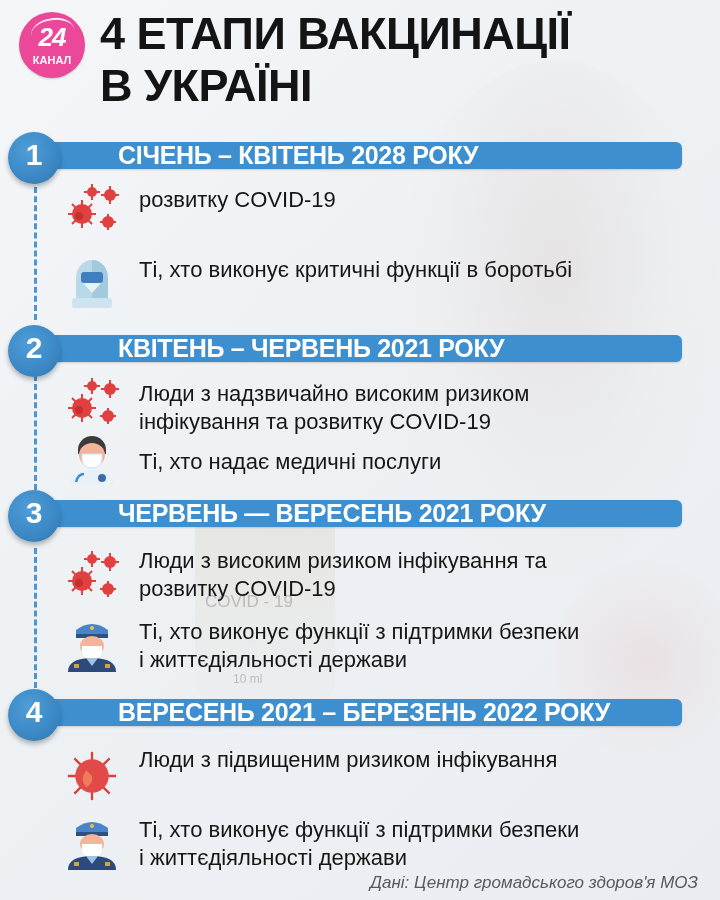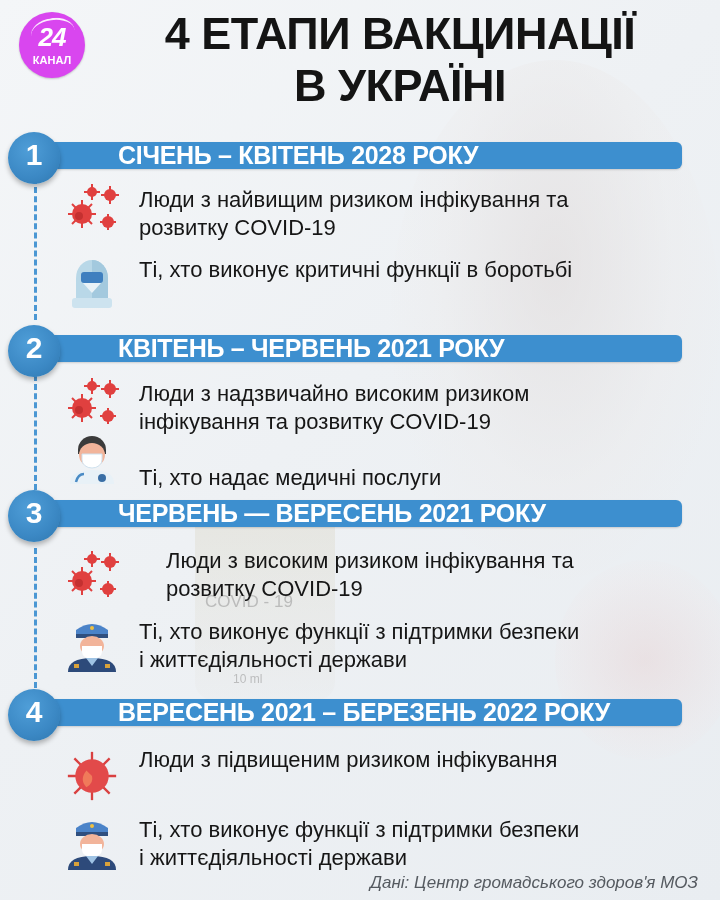--- a/index.html
+++ b/index.html
@@ -25,30 +25,30 @@
   .bg-decor .vial-text1 { position: absolute; left: 205px; top: 592px; color: rgba(150,150,150,0.55); font-size: 17px; }
   .bg-decor .vial-text2 { position: absolute; left: 233px; top: 672px; color: rgba(150,150,150,0.55); font-size: 12px; }
   .bg-decor .watermark {
     position: absolute; left: 555px; top: 560px; width: 180px; height: 200px;
     border-radius: 50%;
     background: radial-gradient(circle, rgba(230,200,200,0.35) 0%, rgba(240,220,220,0.15) 60%, rgba(255,255,255,0) 80%);
   }
 
   .logo {
     position: absolute; left: 19px; top: 12px; width: 66px; height: 66px;
-    border-radius: 50%; background: #d946ef;
+    border-radius: 50%; background: #ec4899;
     box-shadow: 0 1px 2px rgba(0,0,0,0.2);
     color: #fff; text-align: center;
   }
   .logo .num { position: absolute; left: 0; right: 0; top: 10px; font-size: 26px; font-weight: bold; font-style: italic; letter-spacing: -1px; }
   .logo .arc { position: absolute; left: 12px; top: 6px; width: 44px; height: 30px; border-top: 2px solid #fff; border-radius: 50% 50% 0 0; transform: rotate(-8deg); opacity: 0.9; }
   .logo .kanal { position: absolute; left: 0; right: 0; top: 42px; font-size: 11px; font-weight: bold; }
 
   .title {
-    position: absolute; left: 100px; top: 8px; width: 600px; text-align: center;
+    position: absolute; left: 100px; top: 8px; width: 600px; text-align: left;
     font-weight: bold; font-size: 45px; line-height: 52px; color: #141414; letter-spacing: -0.5px;
   }
 
   .stage { position: absolute; left: 0; width: 720px; }
   .stage-bar {
     position: absolute; left: 34px; top: 0; width: 648px; height: 27px;
     background: #3d8fcf; border-radius: 0 6px 6px 0;
     box-shadow: 0 1px 2px rgba(0,0,0,0.15);
   }
   .stage-bar .label {
@@ -163,21 +163,20 @@
   <div class="stage-bar">
     <span class="label">СІЧЕНЬ – КВІТЕНЬ 2028 РОКУ</span>
   </div>
   <div class="stage-num">1</div>
 </div>
 <div class="item" style="top:186px;">
   <svg class="icon" viewBox="0 0 60 56" style="top:-4px;">
       <use href="#virus1"></use>
     </svg>
   <div class="text" style="top:0;">
-    <div>Люди з найвищим ризиком інфікування та</div>
     <div>розвитку COVID-19</div>
   </div>
 </div>
 <div class="item" style="top:256px;">
   <svg class="icon" viewBox="0 0 60 56" style="top:-2px;">
       <use href="#suit"></use>
     </svg>
   <div class="text" style="top:0;">
     <div>Ті, хто виконує критичні функції в боротьбі</div>
   </div>
@@ -196,37 +195,37 @@
     </svg>
   <div class="text" style="top:0;">
     <div>Люди з надзвичайно високим ризиком</div>
     <div>інфікування та розвитку COVID-19</div>
   </div>
 </div>
 <div class="item" style="top:448px;">
   <svg class="icon" viewBox="0 0 60 56" style="top:-20px;">
       <use href="#doctor"></use>
     </svg>
-  <div class="text" style="top:16px;text-align:center;">
+  <div class="text" style="top:0;text-align:center;">
     <div>Ті, хто надає медичні послуги</div>
   </div>
 </div>
 
 <div class="dash-line" style="top:548px;height:140px;"></div>
 <div class="stage" style="top:500px;">
   <div class="stage-bar">
     <span class="label">ЧЕРВЕНЬ — ВЕРЕСЕНЬ 2021 РОКУ</span>
   </div>
   <div class="stage-num">3</div>
 </div>
 <div class="item" style="top:547px;">
   <svg class="icon" viewBox="0 0 60 56" style="top:2px;">
       <use href="#virus1"></use>
     </svg>
-  <div class="text" style="top:0;margin-left:27px;">
+  <div class="text" style="top:0;">
     <div>Люди з високим ризиком інфікування та</div>
     <div>розвитку COVID-19</div>
   </div>
 </div>
 <div class="item" style="top:618px;">
   <svg class="icon" viewBox="0 0 60 56" style="top:-2px;">
       <use href="#police"></use>
     </svg>
   <div class="text" style="top:0;">
     <div>Ті, хто виконує функції з підтримки безпеки</div>

